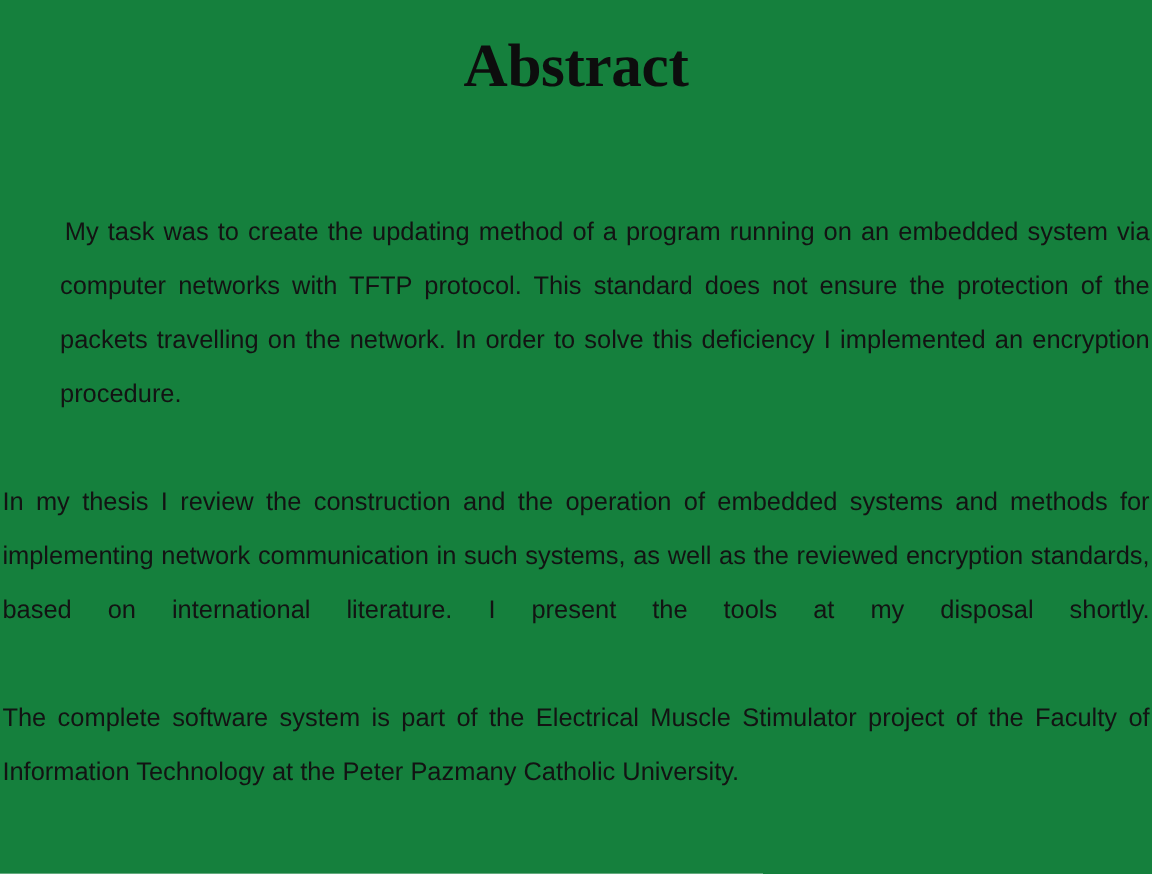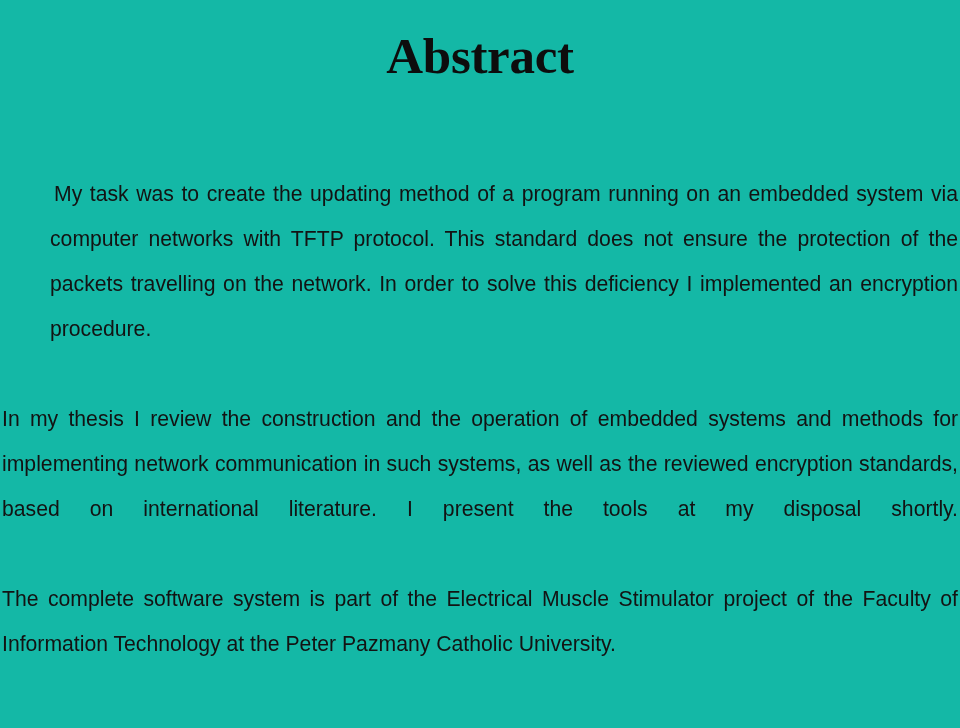--- a/index.html
+++ b/index.html
@@ -14,21 +14,21 @@
     overflow: hidden;
     font-family: "Liberation Sans", sans-serif;
     color: #000000;
     -webkit-font-smoothing: antialiased;
   }
 
   .page {
     position: relative;
     width: 960px;
     height: 728px;
-    background: #14b8a6;
+    background: #15803d;
   }
 
   
   .doc-title {
     position: absolute;
     left: 0;
     top: -6px;
     width: 960px;
     text-align: center;
     font-family: "Liberation Serif", serif;

